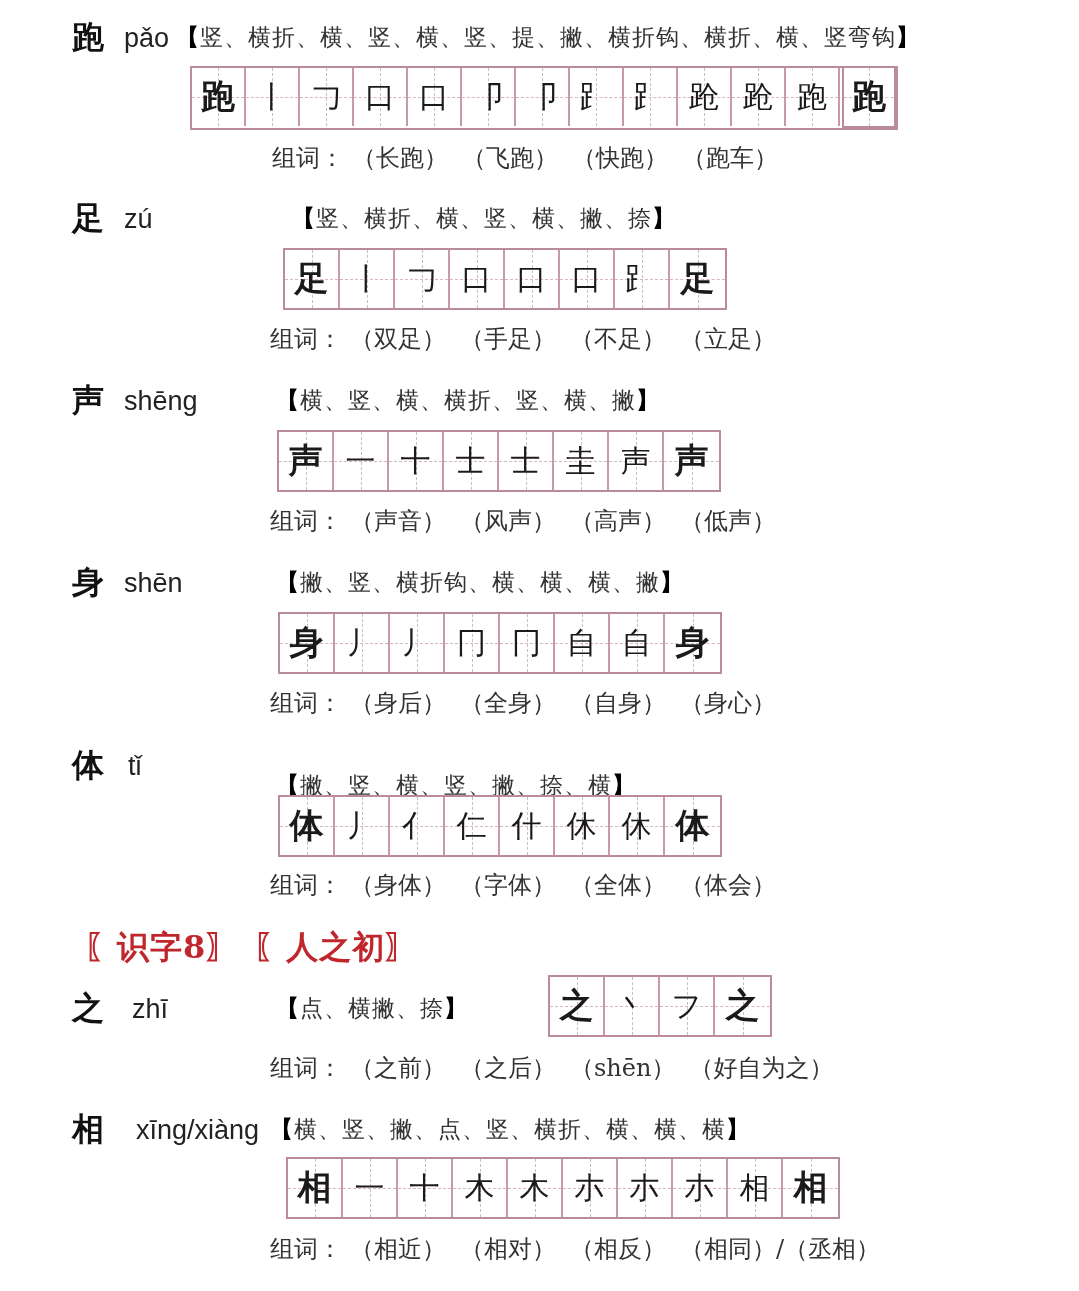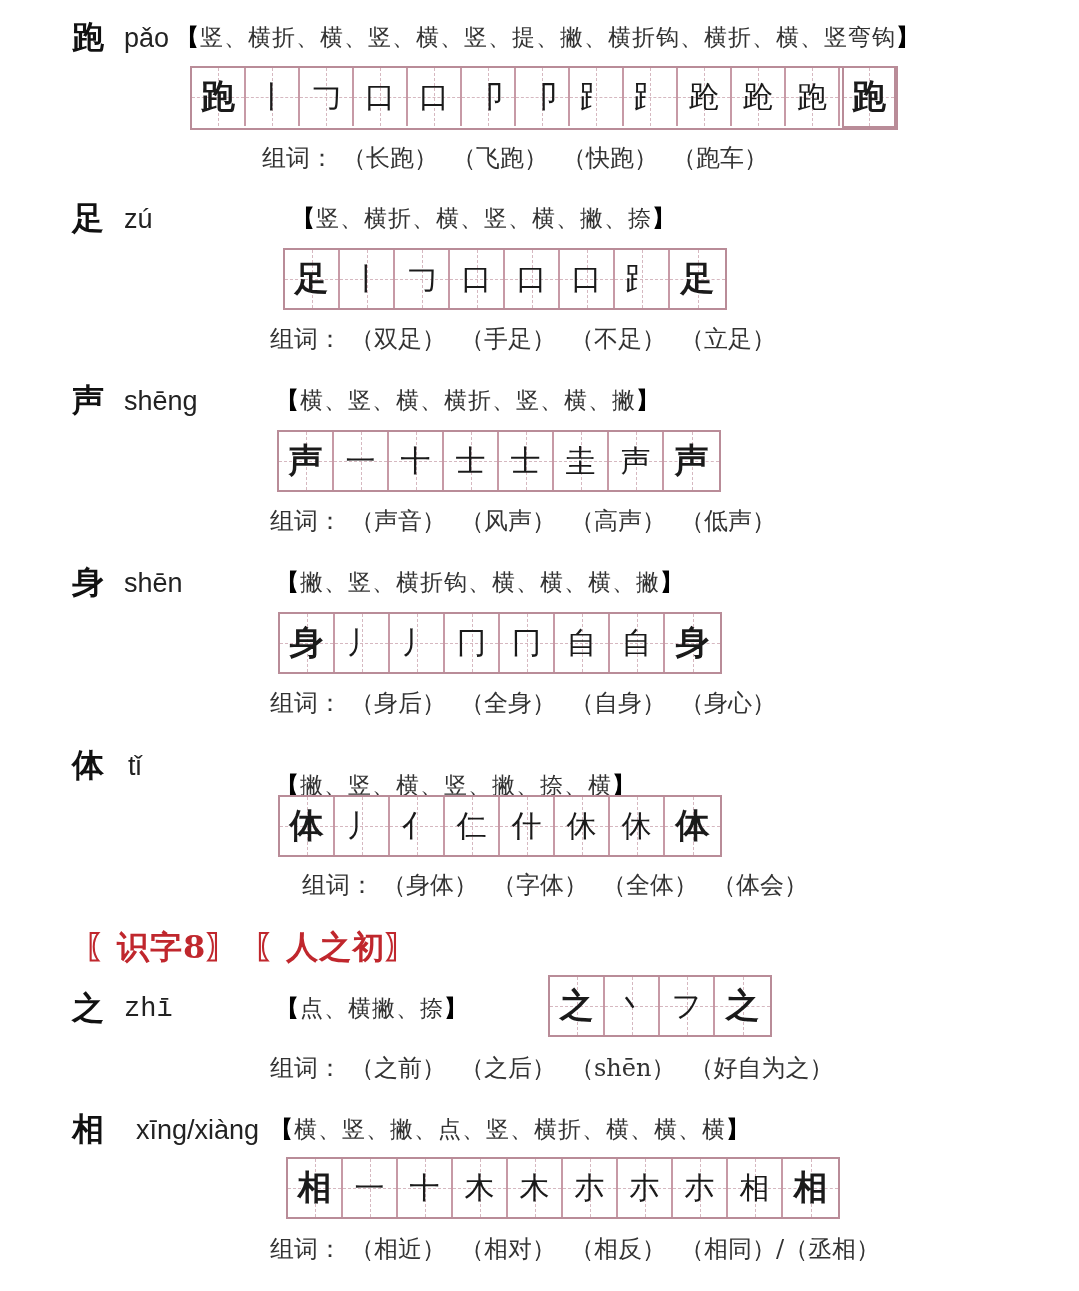--- a/index.html
+++ b/index.html
@@ -66,21 +66,21 @@
         <div class="cell stroke" style="width: 54px;">
           <span>跄</span>
         </div>
         <div class="cell stroke" style="width: 54px;">
           <span>跑</span>
         </div>
         <div class="cell final-out" style="width: 54px;">
           <span>跑</span>
         </div>
       </div>
-      <div class="abs words" style="left: 262px; top: 140px;"><span style="margin-right: 8px;">组词：</span><span class="w">（长跑）</span><span class="w">（飞跑）</span><span class="w">（快跑）</span><span class="w">（跑车）</span></div>
+      <div class="abs words" style="left: 272px; top: 140px;"><span style="margin-right: 8px;">组词：</span><span class="w">（长跑）</span><span class="w">（飞跑）</span><span class="w">（快跑）</span><span class="w">（跑车）</span></div>
     </div>
     <div class="abs" style="left: 0px; top: 0px;">
       <div class="abs hanzi" style="left: 72px; top: 198px;">足</div>
       <div class="abs pinyin" style="left: 124px; top: 199px;">zú</div>
       <div class="abs strokes" style="left: 292px; top: 198px;"><span class="br">【</span><span>竖、横折、横、竖、横、撇、捺</span><span class="br">】</span></div>
       <div class="abs grid" style="left: 283px; top: 248px;">
         <div class="cell" style="width: 55px;">
           <span>足</span>
         </div>
         <div class="cell stroke" style="width: 55px;">
@@ -194,25 +194,25 @@
         <div class="cell stroke" style="width: 55px;">
           <span>休</span>
         </div>
         <div class="cell stroke" style="width: 55px;">
           <span>休</span>
         </div>
         <div class="cell" style="width: 55px;">
           <span>体</span>
         </div>
       </div>
-      <div class="abs words" style="left: 270px; top: 867px; margin-left: 32px;"><span style="margin-right: 8px;">组词：</span><span class="w">（身体）</span><span class="w">（字体）</span><span class="w">（全体）</span><span class="w">（体会）</span></div>
+      <div class="abs words" style="left: 270px; top: 867px;"><span style="margin-right: 8px;">组词：</span><span class="w">（身体）</span><span class="w">（字体）</span><span class="w">（全体）</span><span class="w">（体会）</span></div>
     </div>
     <div class="abs" style="left: 0px; top: 0px;">
       <div class="abs hanzi" style="left: 72px; top: 988px;">之</div>
-      <div class="abs pinyin" style="left: 124px; top: 989px; font-family: Liberation Mono, monospace;">zhī</div>
+      <div class="abs pinyin" style="left: 132px; top: 989px;">zhī</div>
       <div class="abs strokes" style="left: 276px; top: 988px;"><span class="br">【</span><span>点、横撇、捺</span><span class="br">】</span></div>
       <div class="abs grid" style="left: 548px; top: 975px;">
         <div class="cell" style="width: 55px;">
           <span>之</span>
         </div>
         <div class="cell stroke" style="width: 55px;">
           <span>丶</span>
         </div>
         <div class="cell stroke" style="width: 55px;">
           <span>フ</span>

